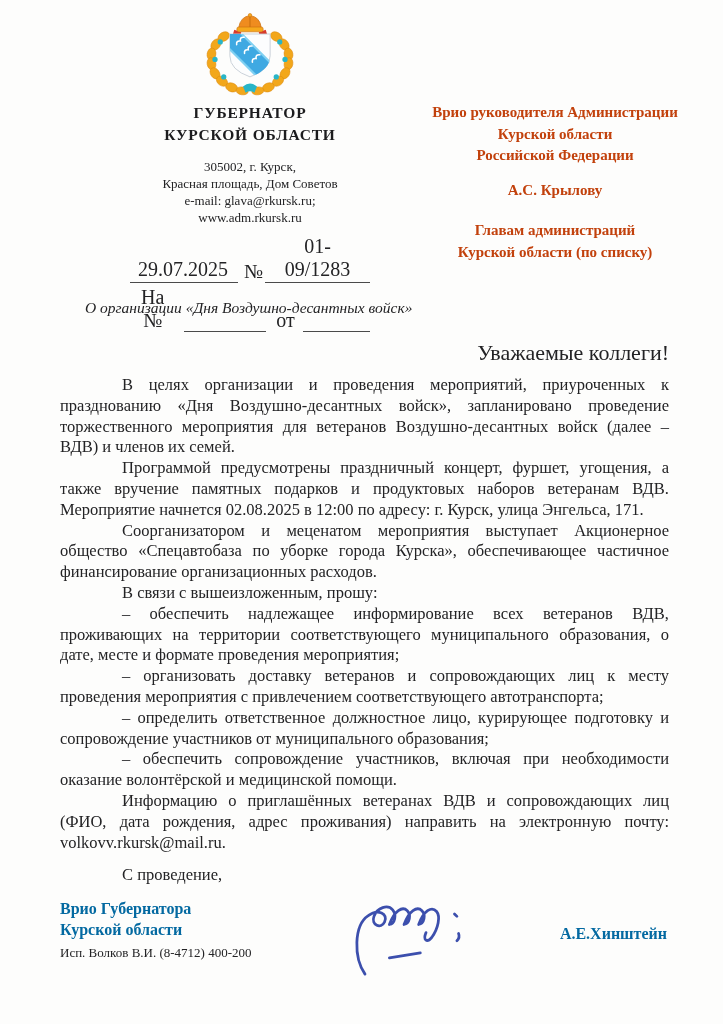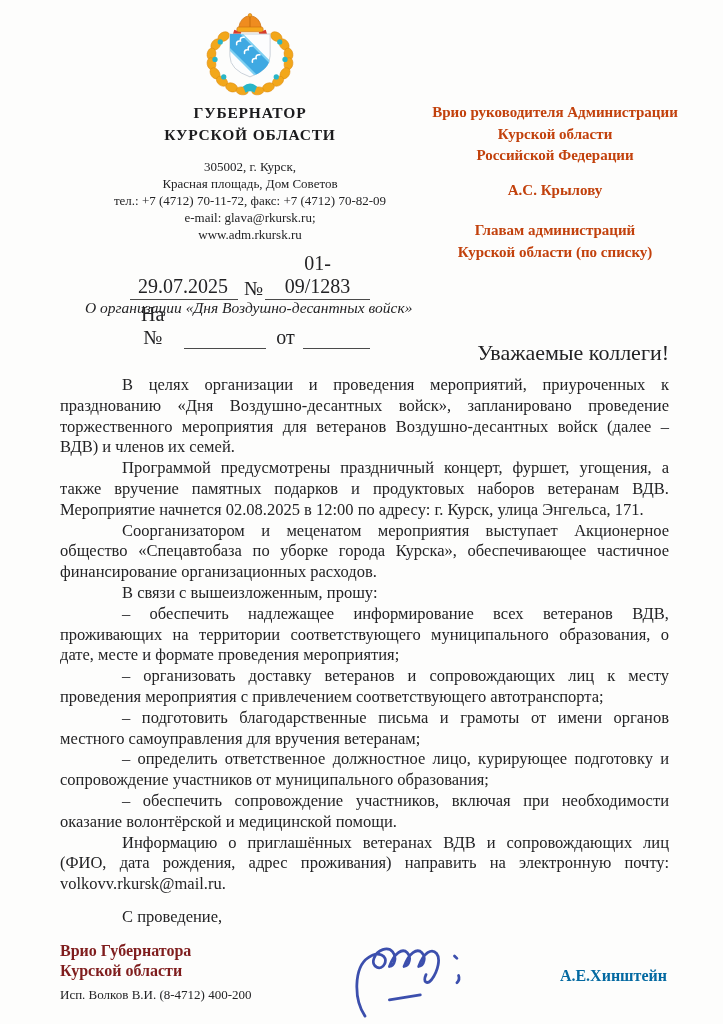--- a/index.html
+++ b/index.html
@@ -47,21 +47,21 @@
   .subject { font-style: italic; font-size: 15.5px; margin-left: 25px; }
   .salutation { margin-top: 23px; text-align: right; font-weight: normal; font-size: 22px; }
   .bodytext { margin-top: 9px; }
   .bodytext p {
     font-size: 16.5px; line-height: 20.8px;
     text-align: justify; text-indent: 62px;
   }
   .closing { margin-top: 12px; font-size: 16.5px; text-indent: 62px; }
   
   .sig-row { position: relative; margin-top: 14px; height: 96px; }
-  .sig-pos { font-weight: bold; font-size: 16px; line-height: 20.5px; color: #7f1d1d; }
+  .sig-pos { font-weight: bold; font-size: 16px; line-height: 20.5px; color: #0369a1; }
   .executor { margin-top: 5px; font-size: 13px; }
   .autograph { position: absolute; left: 292px; top: -16px; }
   .sig-name { position: absolute; right: 2px; top: 26px; font-weight: bold; font-size: 16px; color: #0369a1; }
 </style>
 </head>
 <body>
 
 <div class="page">
 
   <div class="hdr-left">
@@ -124,21 +124,20 @@
     </svg>
 
     <div class="org-name">
       <div>ГУБЕРНАТОР</div>
       <div>КУРСКОЙ ОБЛАСТИ</div>
     </div>
 
     <div class="addr">
       <div>305002, г. Курск,</div>
       <div>Красная площадь, Дом Советов</div>
-      <div>тел.: +7 (4712) 70-11-72, факс: +7 (4712) 70-82-09</div>
       <div>e-mail: glava@rkursk.ru;</div>
       <div>www.adm.rkursk.ru</div>
     </div>
 
     <div class="ref">
       <div class="ref-row">
         <span class="u ref-date">29.07.2025</span>
         <span class="nosign">№</span>
         <span class="u ref-num">01-09/1283</span>
       </div>
@@ -166,21 +165,20 @@
     <div class="subject">О организации «Дня Воздушно-десантных войск»</div>
     <div class="salutation">Уважаемые коллеги!</div>
 
     <div class="bodytext">
       <p>В целях организации и проведения мероприятий, приуроченных к празднованию «Дня Воздушно-десантных войск», запланировано проведение торжественного мероприятия для ветеранов Воздушно-десантных войск (далее – ВДВ) и членов их семей.</p>
       <p>Программой предусмотрены праздничный концерт, фуршет, угощения, а также вручение памятных подарков и продуктовых наборов ветеранам ВДВ. Мероприятие начнется 02.08.2025 в 12:00 по адресу: г. Курск, улица Энгельса, 171.</p>
       <p>Соорганизатором и меценатом мероприятия выступает Акционерное общество «Спецавтобаза по уборке города Курска», обеспечивающее частичное финансирование организационных расходов.</p>
       <p>В связи с вышеизложенным, прошу:</p>
       <p>– обеспечить надлежащее информирование всех ветеранов ВДВ, проживающих на территории соответствующего муниципального образования, о дате, месте и формате проведения мероприятия;</p>
       <p>– организовать доставку ветеранов и сопровождающих лиц к месту проведения мероприятия с привлечением соответствующего автотранспорта;</p>
-      <p>– подготовить благодарственные письма и грамоты от имени органов местного самоуправления для вручения ветеранам;</p>
       <p>– определить ответственное должностное лицо, курирующее подготовку и сопровождение участников от муниципального образования;</p>
       <p>– обеспечить сопровождение участников, включая при необходимости оказание волонтёрской и медицинской помощи.</p>
       <p>Информацию о приглашённых ветеранах ВДВ и сопровождающих лиц (ФИО, дата рождения, адрес проживания) направить на электронную почту: volkovv.rkursk@mail.ru.</p>
     </div>
 
     <div class="closing">С проведение,</div>
 
     <div class="sig-row">
       <div class="sig-left">
         <div class="sig-pos">Врио Губернатора</div>

